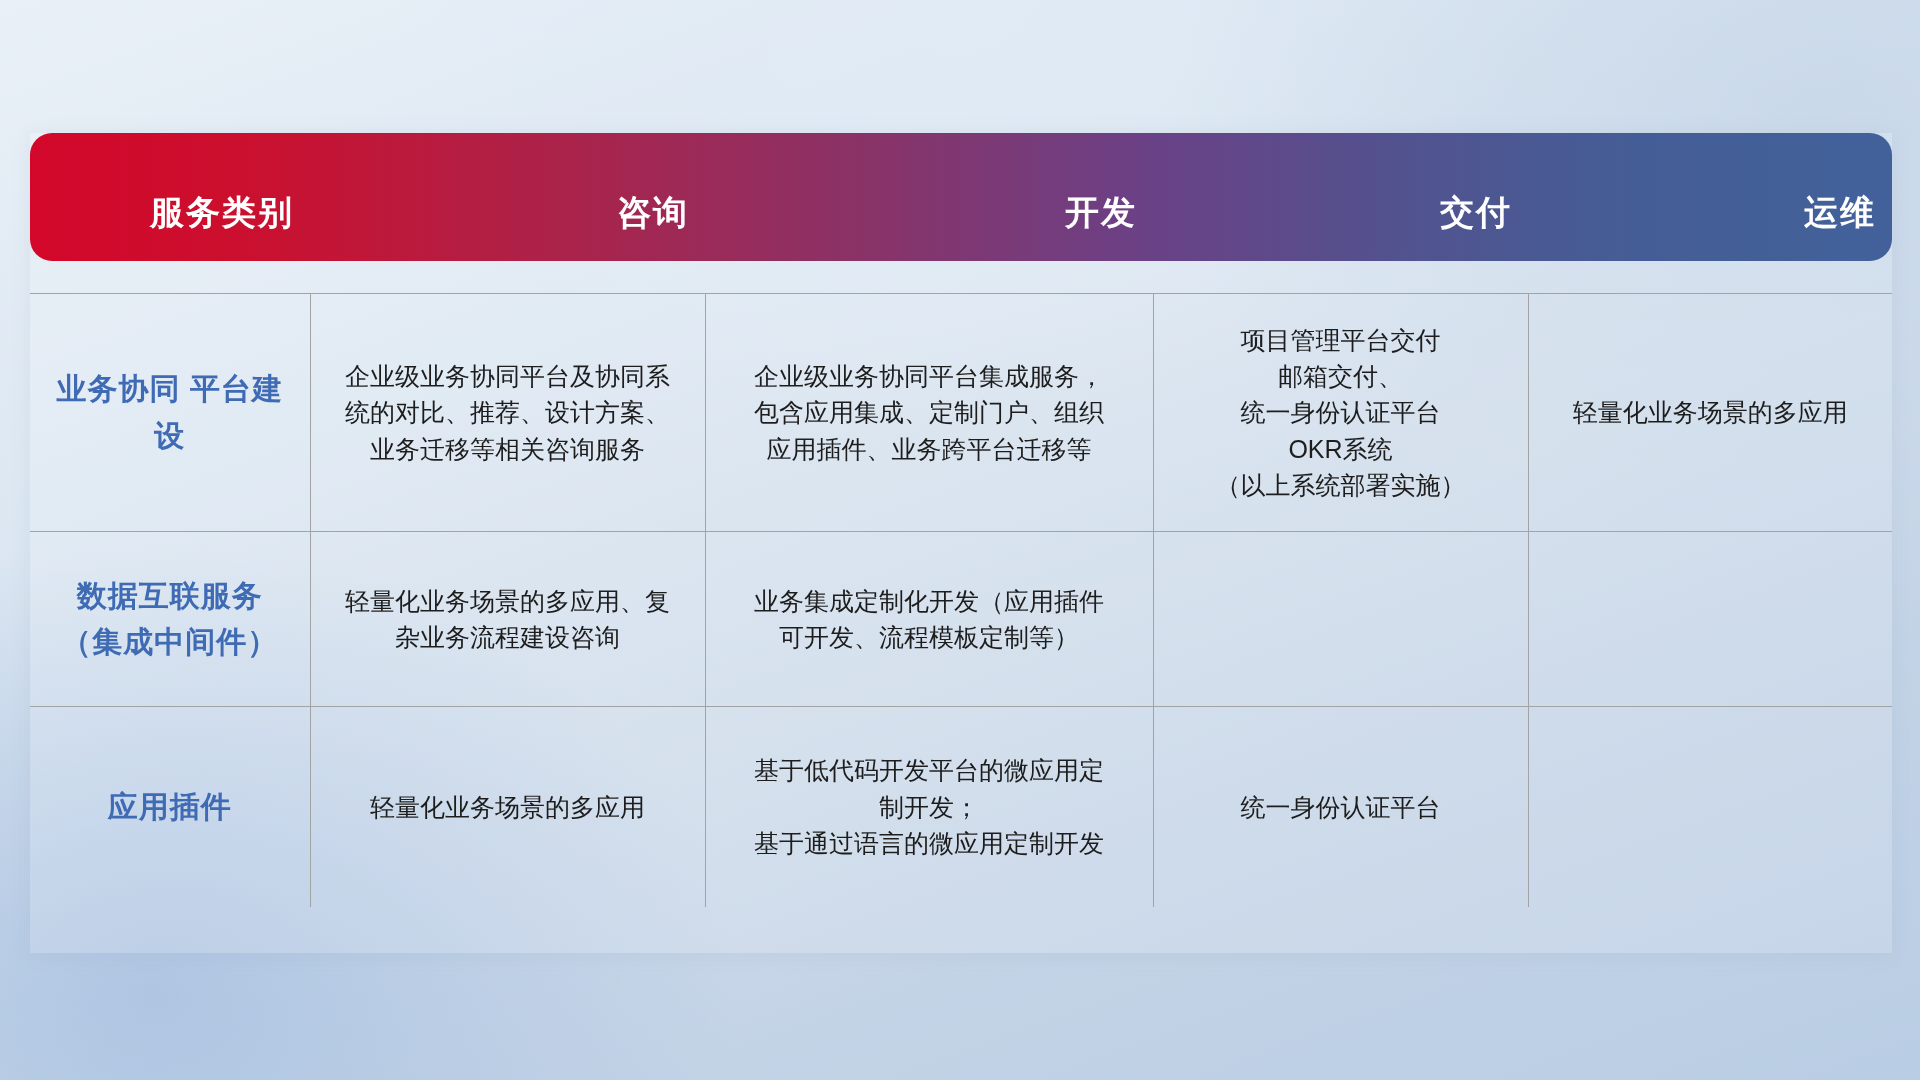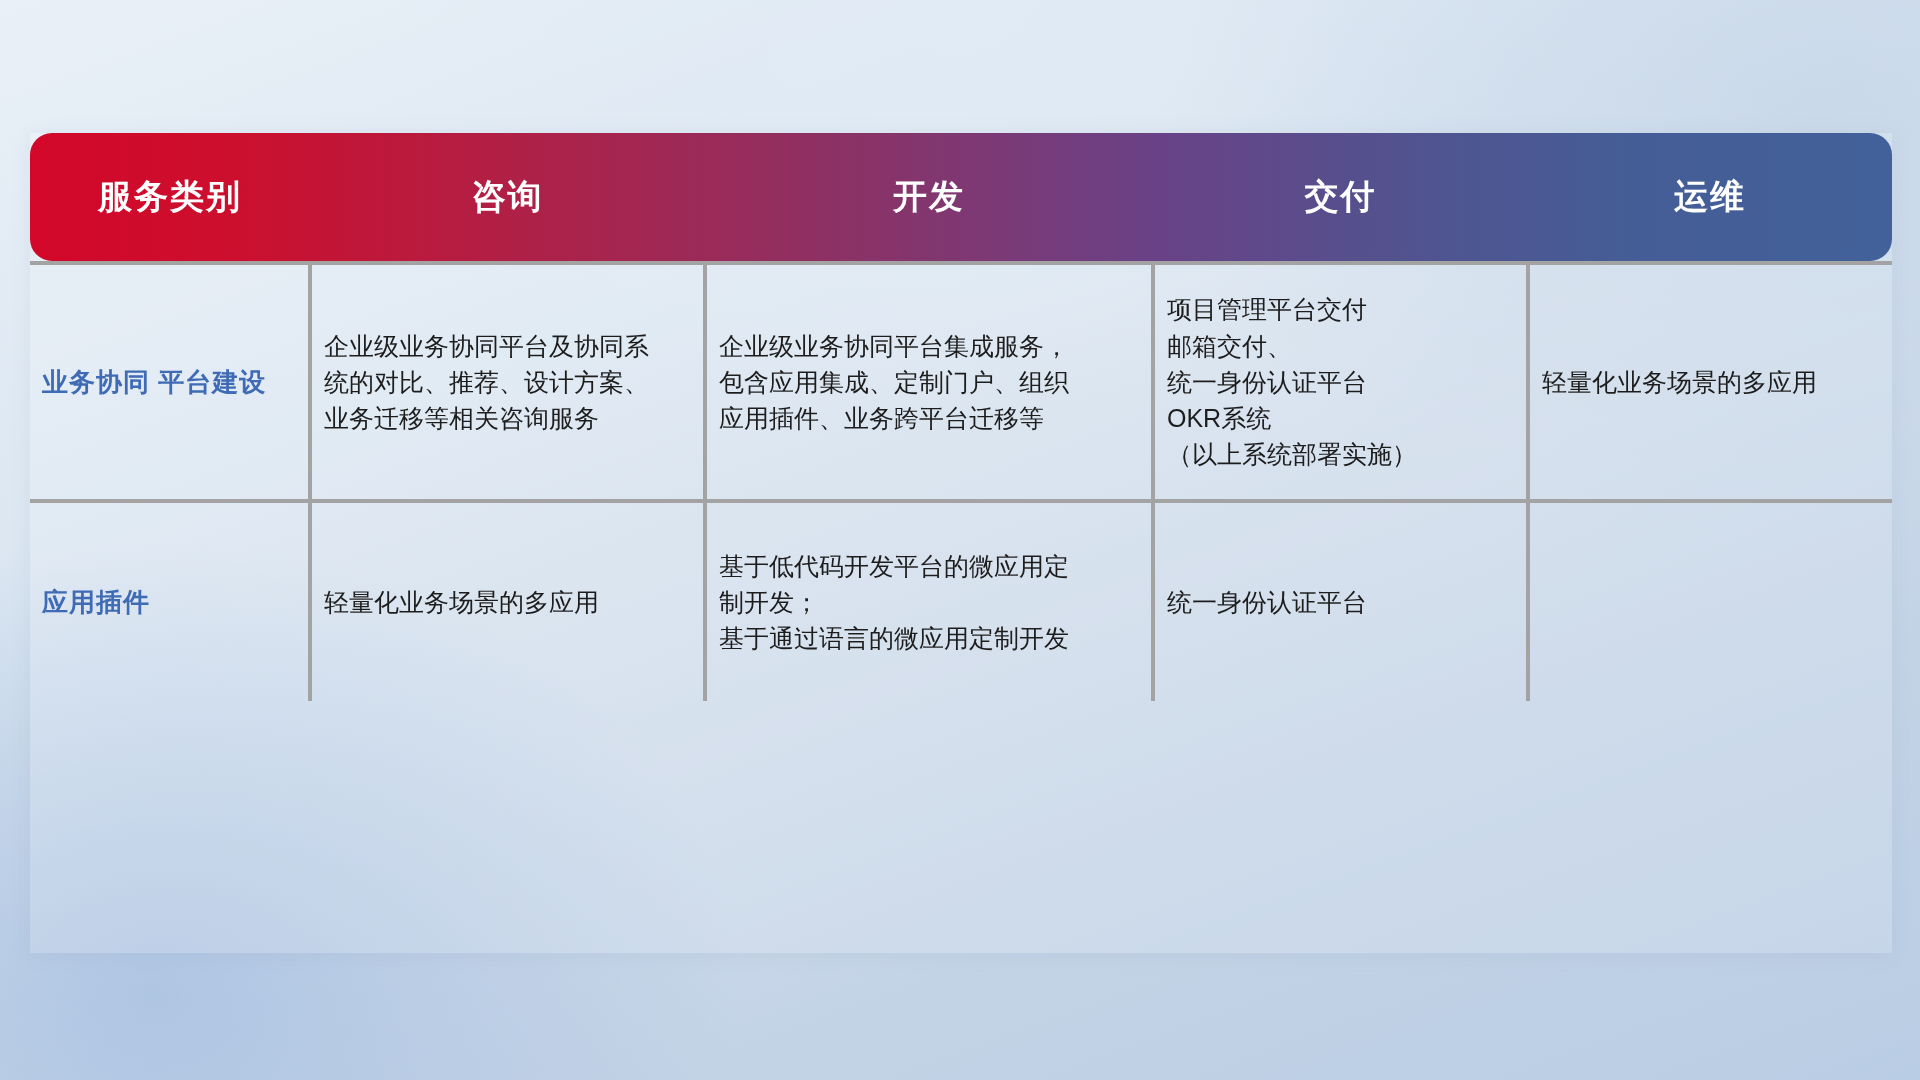--- a/index.html
+++ b/index.html
@@ -40,26 +40,26 @@
     left: 0;
     top: 0;
     width: 1862px;
     border-collapse: collapse;
     table-layout: fixed;
   }
 
   table.svc thead th {
     height: 128px;
     vertical-align: middle;
-    text-align: center;
+    text-align: right;
     color: #ffffff;
     font-size: 34px;
     font-weight: bold;
     letter-spacing: 2px;
-    padding: 0;
+    padding: 16px;
     border: none;
     position: relative;
     z-index: 2;
     background: transparent;
   }
 
   .head-bg {
     position: absolute;
     left: 0;
     top: 0;
@@ -72,35 +72,35 @@
         #b02046 26%,
         #8b3266 44%,
         #6a4186 60%,
         #51538f 74%,
         #455d96 86%,
         #42619a 100%);
     z-index: 1;
   }
 
   tbody td {
-    border: 4px solid #a3a3a3;
+    border: 1px solid #a3a3a3;
     vertical-align: middle;
-    text-align: left;
+    text-align: center;
     font-size: 25px;
     color: #1d1d1d;
     line-height: 1.45;
     padding: 14px 12px;
     box-sizing: border-box;
   }
 
   tbody tr td:first-child {
     border-left: none;
     color: #3f6bb5;
     font-weight: bold;
-    font-size: 26px;
+    font-size: 30px;
     line-height: 1.55;
     letter-spacing: 1px;
   }
   tbody tr td:last-child {
     border-right: none;
   }
   tbody tr:last-child td {
     border-bottom: none;
   }
 
@@ -155,20 +155,40 @@
             <span class="cell-text">项目管理平台交付
 邮箱交付、
 统一身份认证平台
 OKR系统
 （以上系统部署实施）</span>
           </td>
           <td>
             <span class="cell-text">轻量化业务场景的多应用</span>
           </td>
         </tr>
+        <tr class="row-h2">
+          <td>
+            <span class="cat-label">数据互联服务
+（集成中间件）</span>
+          </td>
+          <td>
+            <span class="cell-text">轻量化业务场景的多应用、复
+杂业务流程建设咨询</span>
+          </td>
+          <td>
+            <span class="cell-text">业务集成定制化开发（应用插件
+可开发、流程模板定制等）</span>
+          </td>
+          <td>
+            <span class="empty-cell"></span>
+          </td>
+          <td>
+            <span class="empty-cell"></span>
+          </td>
+        </tr>
         <tr class="row-h3">
           <td>
             <span class="cat-label">应用插件</span>
           </td>
           <td>
             <span class="cell-text">轻量化业务场景的多应用</span>
           </td>
           <td>
             <span class="cell-text">基于低代码开发平台的微应用定
 制开发；

